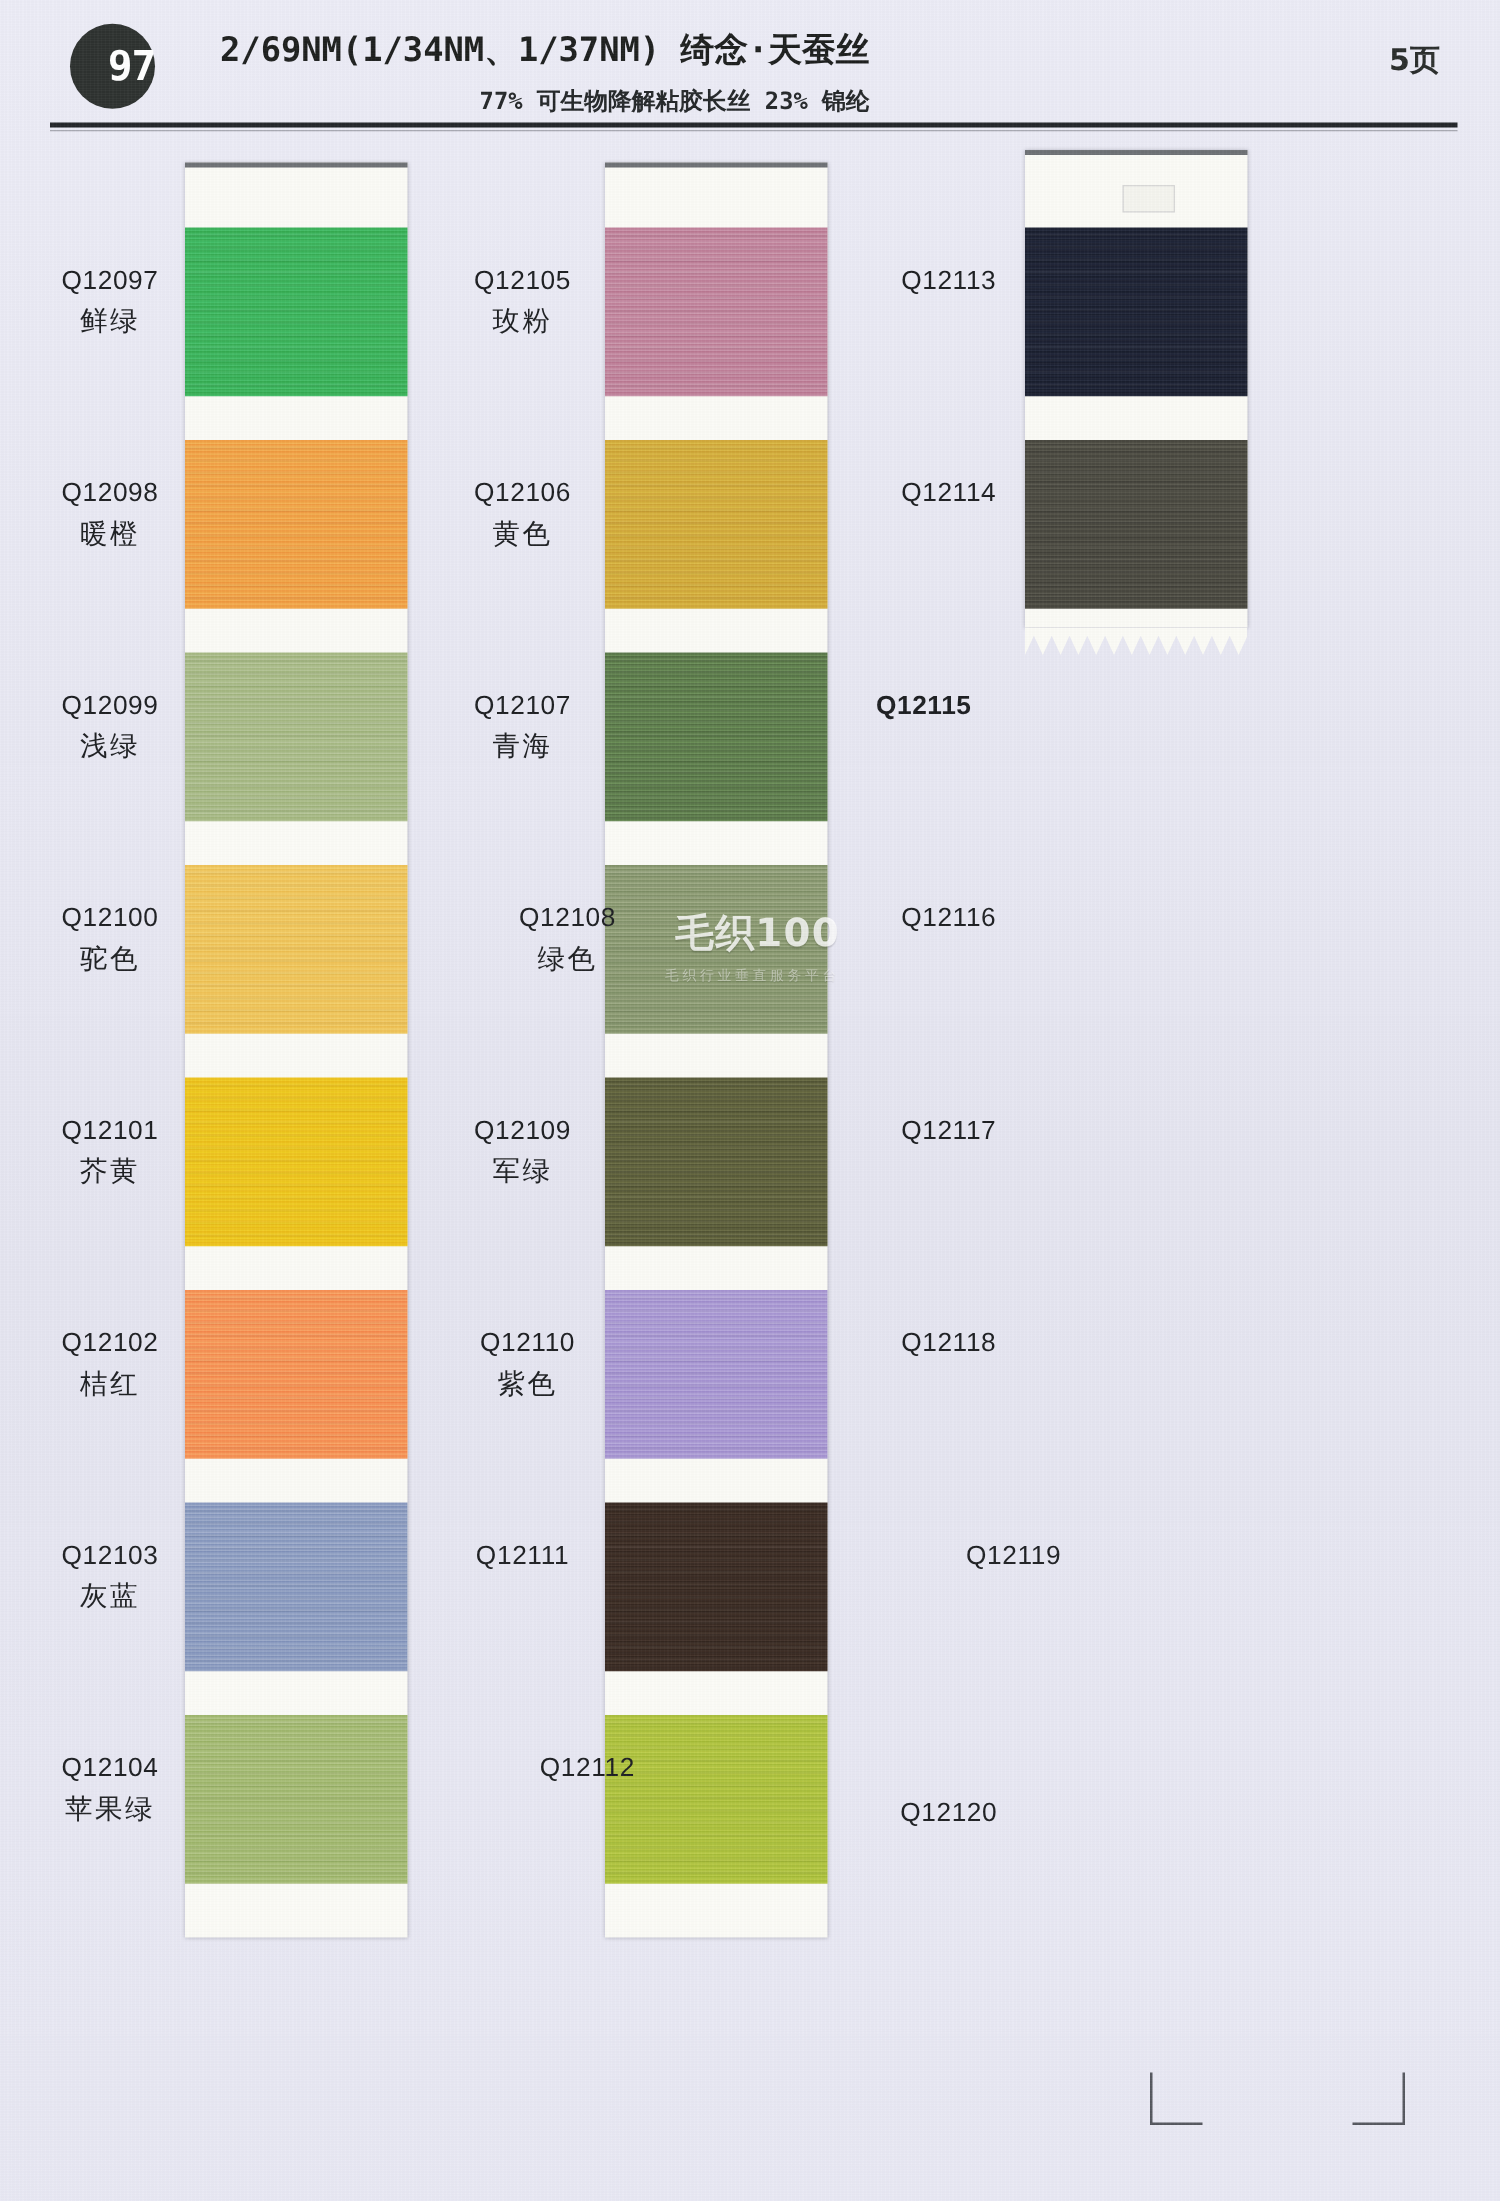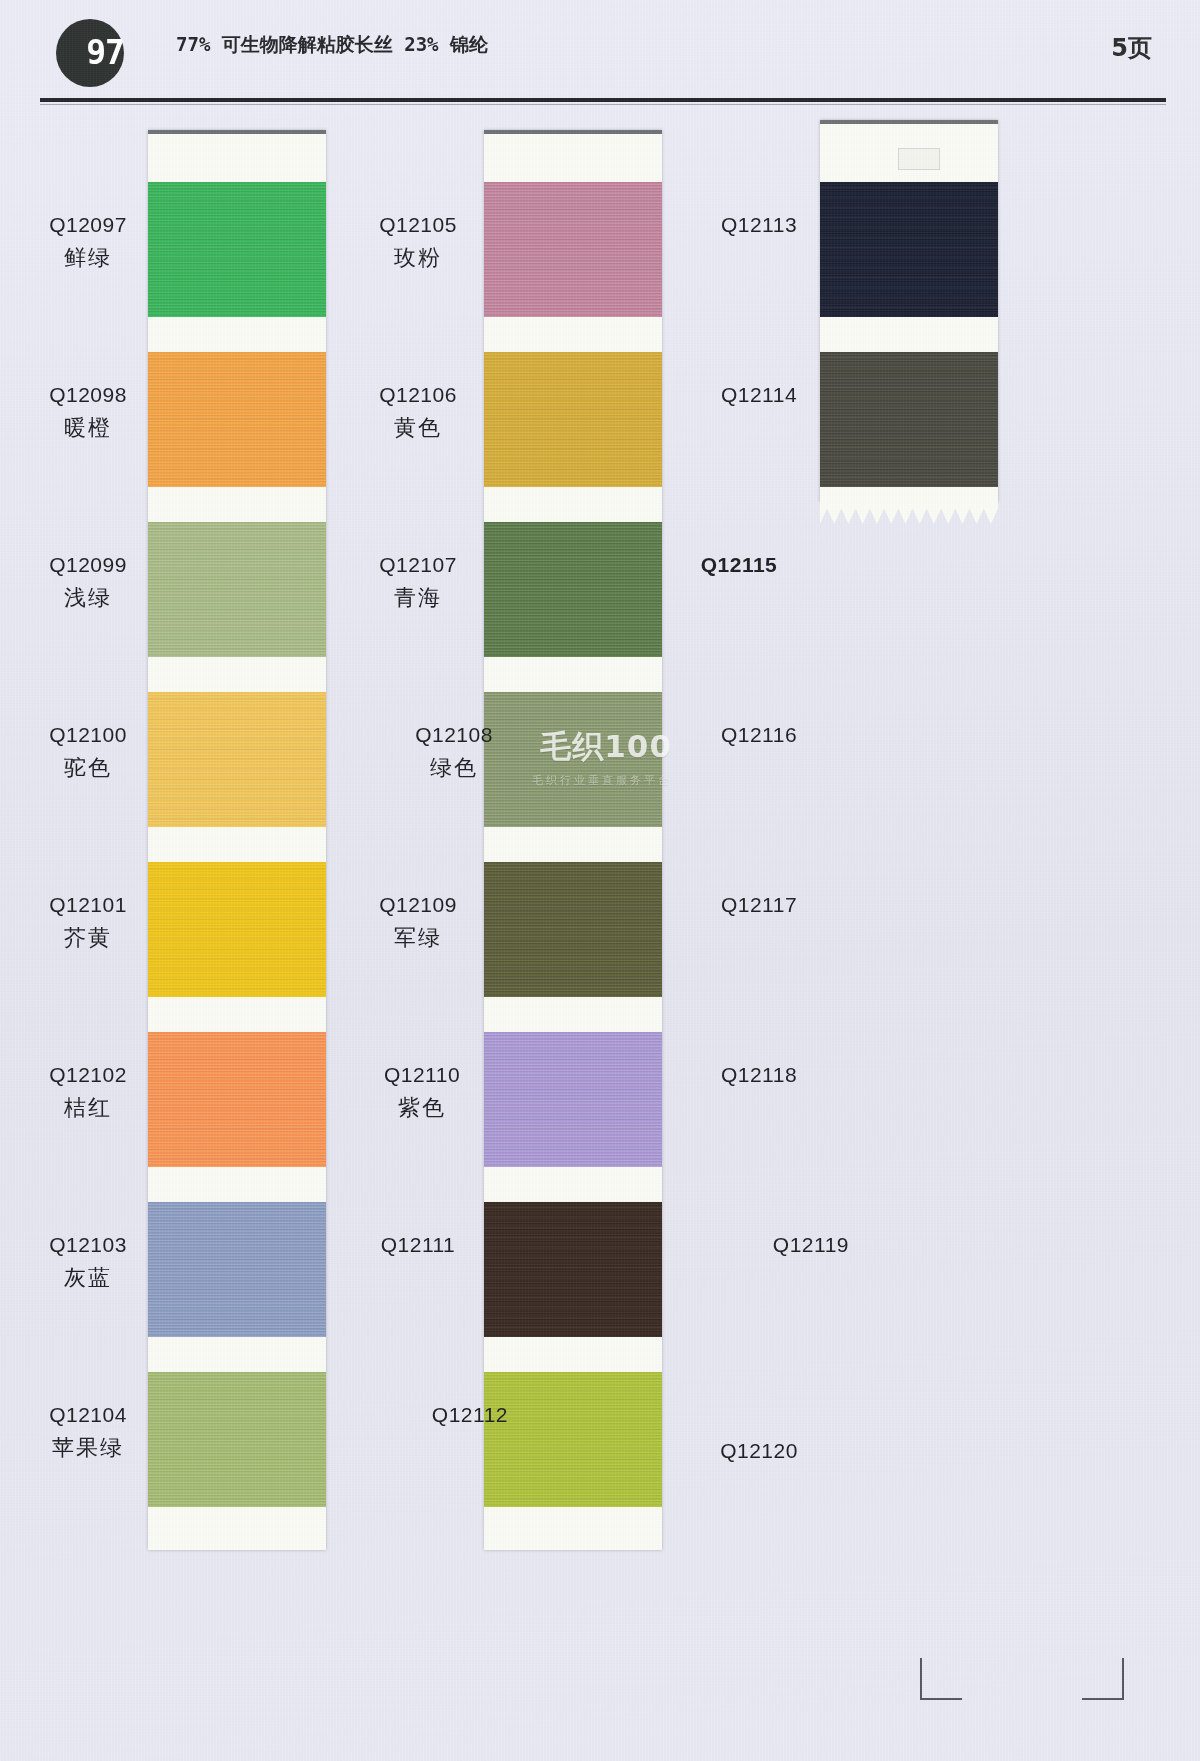--- a/index.html
+++ b/index.html
@@ -71,20 +71,21 @@
     white-space: nowrap;
   }
 
   #title-sub {
     margin-top: 10px;
     font-family: "DejaVu Sans Mono", "Liberation Mono", monospace;
     font-size: 19px;
     font-weight: bold;
     color: #25282a;
     white-space: nowrap;
+    text-align: right;
   }
 
   #page-number {
     position: absolute;
     right: 48px; top: 32px;
     font-size: 24px;
     font-weight: bold;
     color: #2a2d2c;
     font-family: "DejaVu Sans", sans-serif;
   }
@@ -244,20 +245,21 @@
   .crop-br .h { right:0; bottom:0; }
 </style>
 </head>
 <body>
 
 <div id="page">
 
   <div id="header">
     <div id="badge">97</div>
     <div id="title-block">
+      <div id="title-main">2/69NM(1/34NM、1/37NM) 绮念·天蚕丝</div>
       <div id="title-sub">77% 可生物降解粘胶长丝    23% 锦纶</div>
     </div>
     <div id="page-number">5页</div>
     <div id="header-rule"></div>
     <div id="header-rule-2"></div>
   </div>
 
   <div id="content-root">
       <div class="column">
         <div class="strip" style="left: 148px; top: 130px; width: 178px; height: 1420px;"></div>

